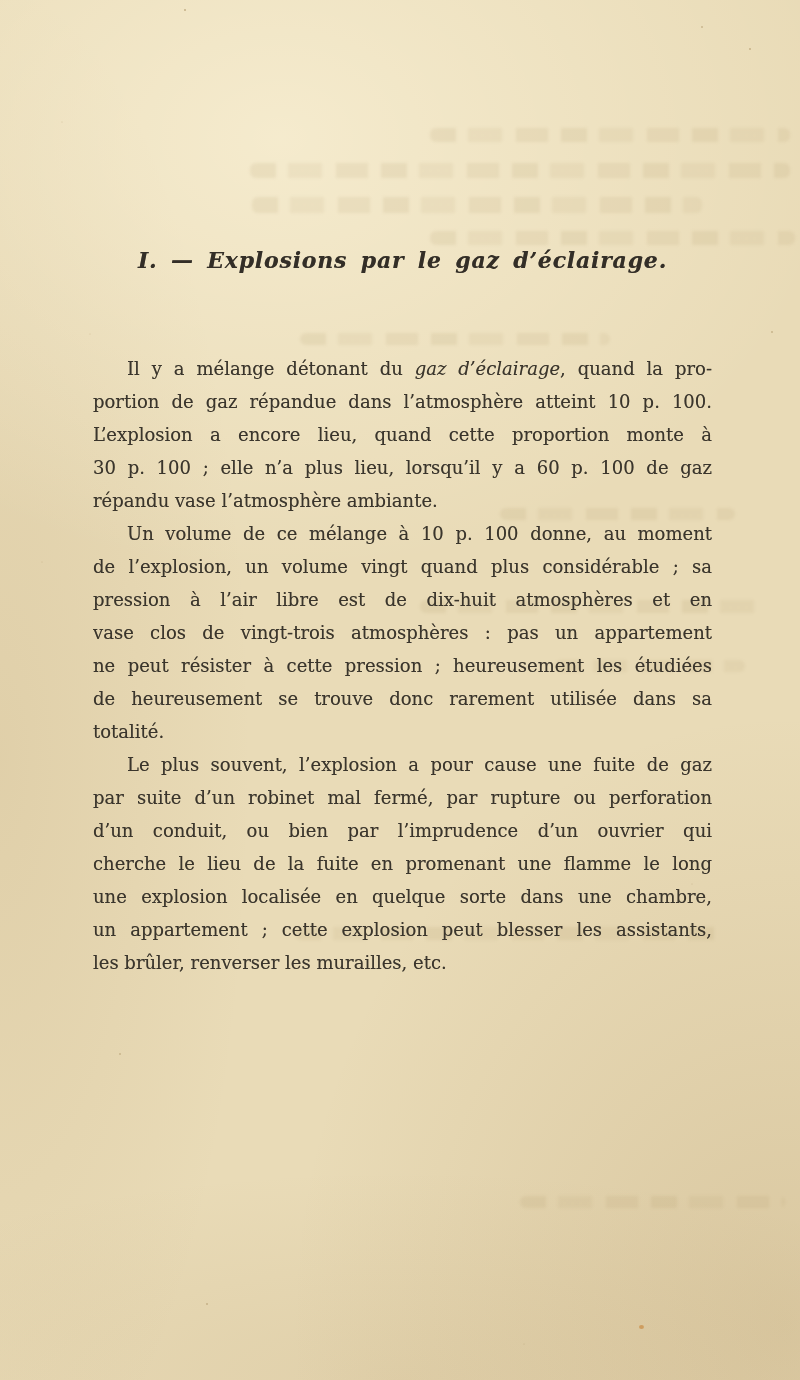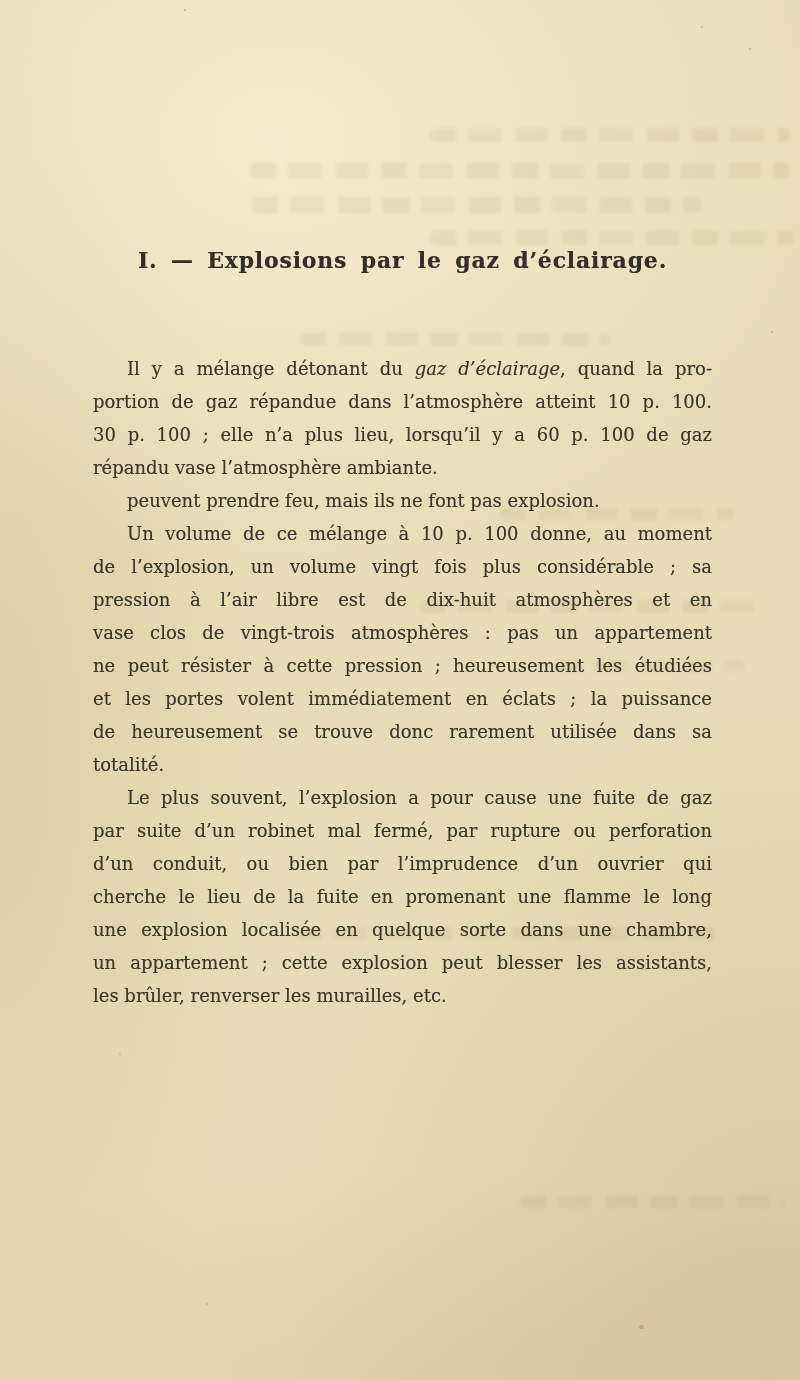--- a/index.html
+++ b/index.html
@@ -34,20 +34,21 @@
     left:93px;
     top:247px;
     width:619px;
     text-align:center;
     font-size:22px;
     font-weight:700;
     letter-spacing:.8px;
     word-spacing:5px;
     color:#332e27;
     text-shadow:0 0 .5px rgba(51,46,39,.55);
+    font-style:italic;
   }
 
   
   .page-text{
     position:absolute;
     left:93px;
     top:352px;
     width:619px;
     font-size:18px;
     color:var(--ink);
@@ -124,33 +125,32 @@
 
   <div class="specks"></div>
   <div class="speck-orange"></div>
 
   <div class="heading">I. — Explosions par le gaz d’éclairage.</div>
 
   <div class="page-text">
       <div class="para">
         <div class="line"><span>Il y a mélange détonant du </span><span class="it">gaz d’éclairage</span><span>, quand la pro-</span></div>
         <div class="line"><span>portion de gaz répandue dans l’atmosphère atteint 10 p. 100.</span></div>
+        <div class="line"><span>L’explosion a encore lieu, quand cette proportion monte à</span></div>
         <div class="line"><span>30 p. 100 ; elle n’a plus lieu, lorsqu’il y a 60 p. 100 de gaz</span></div>
         <div class="line para-end"><span>répandu vase l’atmosphère ambiante.</span></div>
       </div>
       <div class="para">
-        <div class="line para-end"><span>peuvent prendre feu, mais ils ne font pas explosion.</span></div>
       </div>
       <div class="para">
         <div class="line"><span>Un volume de ce mélange à 10 p. 100 donne, au moment</span></div>
-        <div class="line"><span>de l’explosion, un volume vingt fois plus considérable ; sa</span></div>
+        <div class="line"><span>de l’explosion, un volume vingt quand plus considérable ; sa</span></div>
         <div class="line"><span>pression à l’air libre est de dix-huit atmosphères et en</span></div>
         <div class="line"><span>vase clos de vingt-trois atmosphères : pas un appartement</span></div>
         <div class="line"><span>ne peut résister à cette pression ; heureusement les étudiées</span></div>
-        <div class="line"><span>et les portes volent immédiatement en éclats ; la puissance</span></div>
         <div class="line"><span>de heureusement se trouve donc rarement utilisée dans sa</span></div>
         <div class="line para-end"><span>totalité.</span></div>
       </div>
       <div class="para">
         <div class="line"><span>Le plus souvent, l’explosion a pour cause une fuite de gaz</span></div>
         <div class="line"><span>par suite d’un robinet mal fermé, par rupture ou perforation</span></div>
         <div class="line"><span>d’un conduit, ou bien par l’imprudence d’un ouvrier qui</span></div>
         <div class="line"><span>cherche le lieu de la fuite en promenant une flamme le long</span></div>
         <div class="line"><span>une explosion localisée en quelque sorte dans une chambre,</span></div>
         <div class="line"><span>un appartement ; cette explosion peut blesser les assistants,</span></div>

